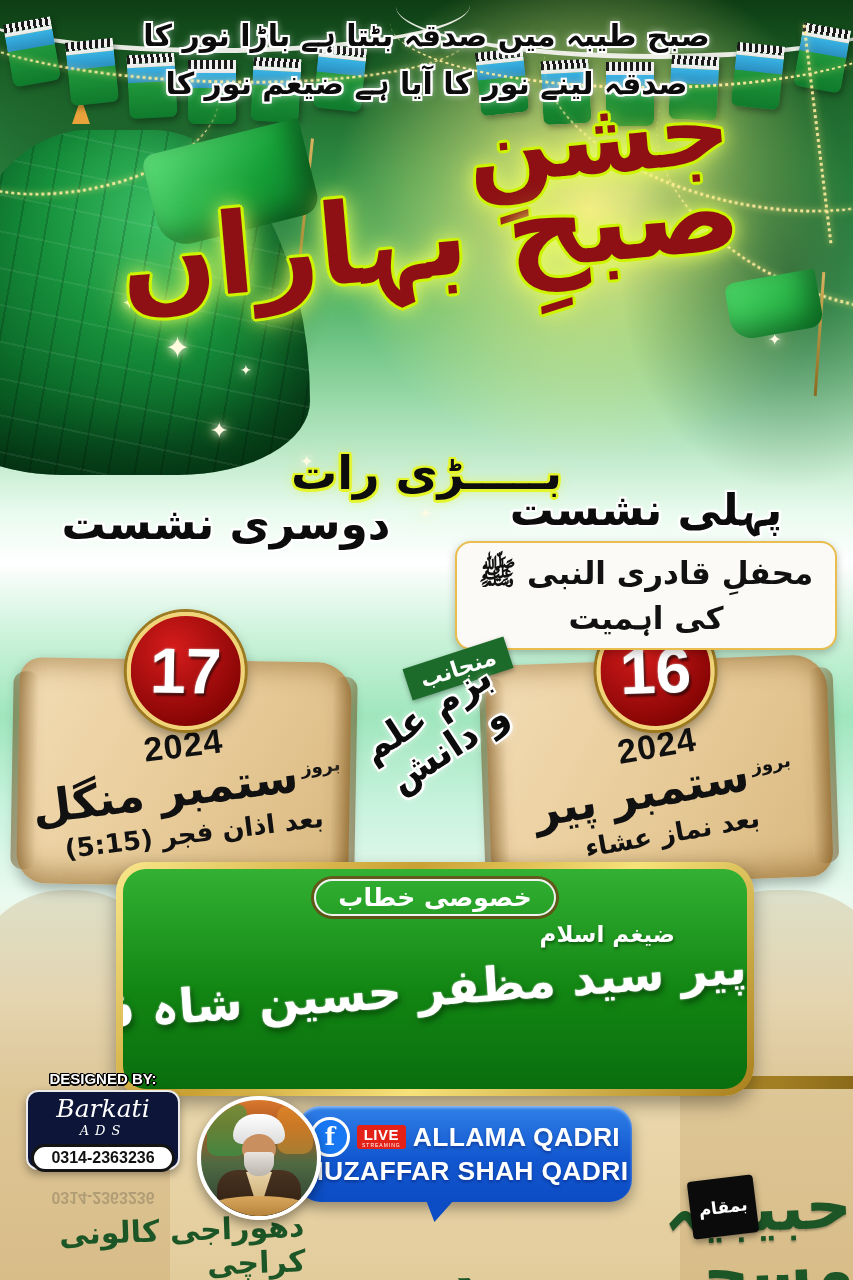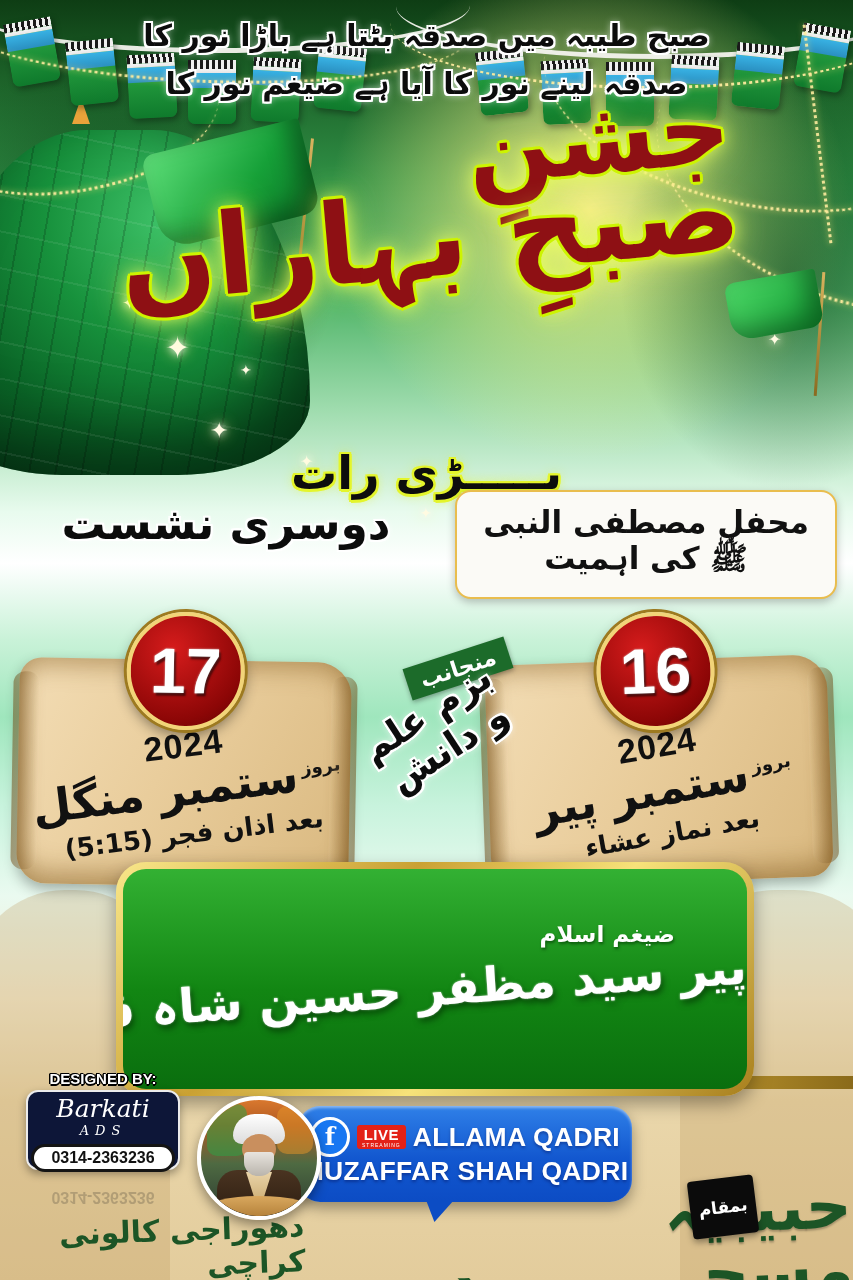--- a/index.html
+++ b/index.html
@@ -234,21 +234,22 @@
     <div class="white-out">صدقہ لینے نور کا آیا ہے ضیغم نور کا</div>
   </div>
 
   <div class="title rtl">
     <span class="t1">جشنِ</span>
     <span class="t2">صبحِ بہاراں</span>
   </div>
   <div class="subtitle rtl yellow-out">بـــــڑی رات</div>
 
   <div class="session sess-first rtl">
-    <div class="box">محفلِ مصطفی النبی ﷺ کی اہمیت</div>
+    <div class="lbl white-out">پہلی نشست</div>
+    <div class="box">محفلِ قادری النبی ﷺ کی اہمیت</div>
   </div>
   <div class="session sess-second rtl">
     <div class="lbl white-out">دوسری نشست</div>
   </div>
 
   <div class="scroll scr-right">
     <div class="daycircle">
       <span>16</span>
     </div>
     <div class="inner rtl">
@@ -273,20 +274,21 @@
     </div>
   </div>
 
   <div class="organizer rtl">
     <div class="org-tag">منجانب</div>
     <div class="org-name white-out">بزم علم و دانش</div>
   </div>
 
   <div class="gbanner">
     <div class="in rtl">
+      <div class="gb-tag">خصوصی خطاب</div>
       <div class="gb-hon">ضیغم اسلام</div>
       <div class="gb-name">پیر سید مظفر حسین شاہ قادری</div>
     </div>
   </div>
   <div class="gold-ribbon"></div>
 
   <div class="designer">
     <div class="lbl">DESIGNED BY:</div>
     <div class="brandbox">
       <div class="brand">Barkati</div>

